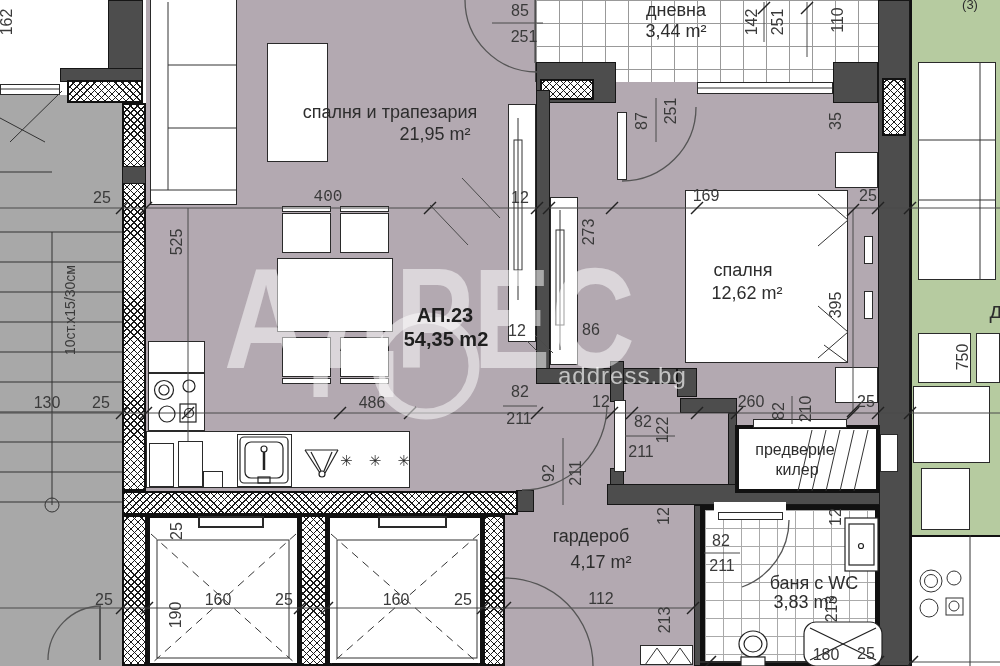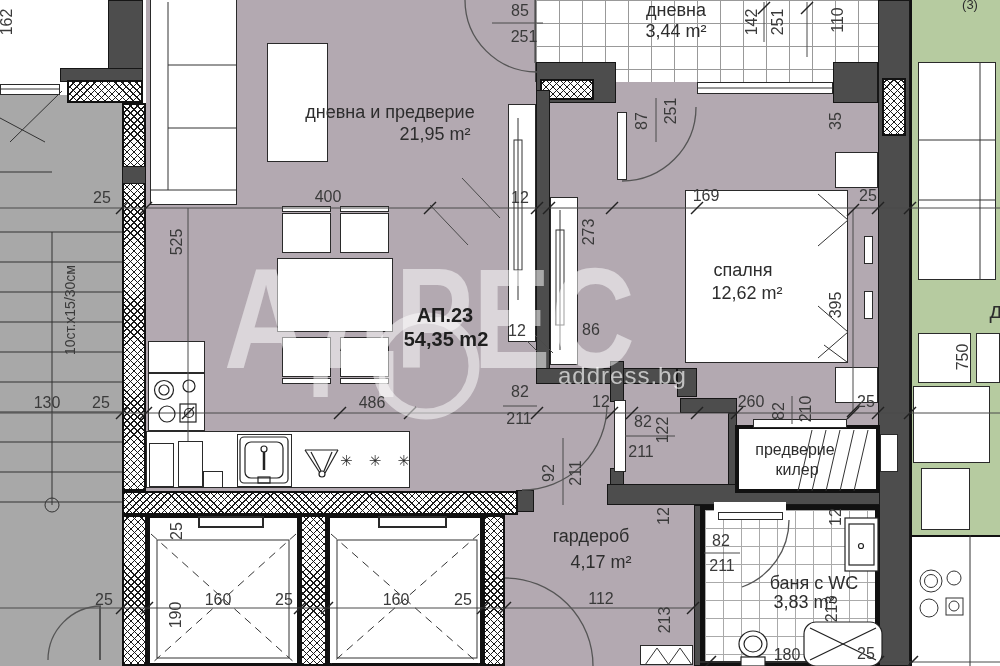--- a/index.html
+++ b/index.html
@@ -303,42 +303,42 @@
   </svg>
 
   <div id="watermark">
     <svg class="a" style="left:368px;top:308px" width="116" height="116">
       <circle cx="58" cy="58" r="48" fill="none" stroke="rgba(255,255,255,.5)" stroke-width="11"></circle>
     </svg>
     <div id="wm-brand">АДРЕС</div>
     <div id="wm-site">address.bg</div>
   </div>
 
-  <div class="lbl" style="left:390px;top:112px">дневна и предверие</div>
+  <div class="lbl" style="left:390px;top:112px">спалня и трапезария</div>
   <div class="lbl" style="left:435px;top:134px">21,95 m²</div>
   <div class="lbl" style="left:676px;top:10px">дневна</div>
   <div class="lbl" style="left:676px;top:31px">3,44 m²</div>
   <div class="lbl" style="left:743px;top:270px">спалня</div>
   <div class="lbl" style="left:747px;top:293px">12,62 m²</div>
   <div class="lbl" style="left:591px;top:536px">гардероб</div>
   <div class="lbl" style="left:601px;top:562px">4,17 m²</div>
   <div class="lbl" style="left:814px;top:583px">баня с WC</div>
   <div class="lbl" style="left:804px;top:602px">3,83 m²</div>
   <div class="lbl small" style="left:795px;top:450px">предверие</div>
   <div class="lbl small" style="left:797px;top:470px">килер</div>
   <div class="lbl apt" style="left:445px;top:315px">АП.23</div>
   <div class="lbl apt" style="left:446px;top:339px">54,35 m2</div>
   <div class="lbl" style="left:378px;top:461px;font-size:15px;letter-spacing:6px">✳ ✳ ✳</div>
   <div class="lbl" style="left:996px;top:311px;font-size:22px">д</div>
   <div class="lbl" style="left:970px;top:4px;font-size:13px">(3)</div>
 
   <div id="dims">
       <span class="dim" style="left: 7px; top: 22px; transform: translate(-50%, -50%) rotate(-90deg);">162</span>
       <span class="dim" style="left: 102px; top: 198px; transform: translate(-50%, -50%) rotate(0deg);">25</span>
-      <span class="dim" style="left: 328px; top: 197px; transform: translate(-50%, -50%) rotate(0deg);">400</span>
+      <span class="dim" style="left: 328px; top: 197px; transform: translate(-50%, -50%) rotate(0deg); font-family: Liberation Mono, monospace;">400</span>
       <span class="dim" style="left: 520px; top: 11px; transform: translate(-50%, -50%) rotate(0deg);">85</span>
       <span class="dim" style="left: 524px; top: 37px; transform: translate(-50%, -50%) rotate(0deg);">251</span>
       <span class="dim" style="left: 752px; top: 22px; transform: translate(-50%, -50%) rotate(-90deg);">142</span>
       <span class="dim" style="left: 778px; top: 22px; transform: translate(-50%, -50%) rotate(-90deg);">251</span>
       <span class="dim" style="left: 838px; top: 20px; transform: translate(-50%, -50%) rotate(-90deg);">110</span>
       <span class="dim" style="left: 520px; top: 198px; transform: translate(-50%, -50%) rotate(0deg);">12</span>
       <span class="dim" style="left: 706px; top: 196px; transform: translate(-50%, -50%) rotate(0deg);">169</span>
       <span class="dim" style="left: 868px; top: 196px; transform: translate(-50%, -50%) rotate(0deg);">25</span>
       <span class="dim" style="left: 642px; top: 121px; transform: translate(-50%, -50%) rotate(-90deg);">87</span>
       <span class="dim" style="left: 671px; top: 111px; transform: translate(-50%, -50%) rotate(-90deg);">251</span>
@@ -371,17 +371,17 @@
       <span class="dim" style="left: 177px; top: 531px; transform: translate(-50%, -50%) rotate(-90deg);">25</span>
       <span class="dim" style="left: 176px; top: 615px; transform: translate(-50%, -50%) rotate(-90deg);">190</span>
       <span class="dim" style="left: 218px; top: 600px; transform: translate(-50%, -50%) rotate(0deg);">160</span>
       <span class="dim" style="left: 284px; top: 600px; transform: translate(-50%, -50%) rotate(0deg);">25</span>
       <span class="dim" style="left: 396px; top: 600px; transform: translate(-50%, -50%) rotate(0deg);">160</span>
       <span class="dim" style="left: 463px; top: 600px; transform: translate(-50%, -50%) rotate(0deg);">25</span>
       <span class="dim" style="left: 104px; top: 600px; transform: translate(-50%, -50%) rotate(0deg);">25</span>
       <span class="dim" style="left: 601px; top: 599px; transform: translate(-50%, -50%) rotate(0deg);">112</span>
       <span class="dim" style="left: 665px; top: 620px; transform: translate(-50%, -50%) rotate(-90deg);">213</span>
       <span class="dim" style="left: 832px; top: 609px; transform: translate(-50%, -50%) rotate(-90deg);">213</span>
-      <span class="dim" style="left: 787px; top: 655px; transform: translate(-50%, -50%) rotate(0deg);">180</span>
+      <span class="dim" style="left: 826px; top: 655px; transform: translate(-50%, -50%) rotate(0deg);">180</span>
       <span class="dim" style="left: 866px; top: 654px; transform: translate(-50%, -50%) rotate(0deg);">25</span>
       <span class="dim" style="left: 963px; top: 357px; transform: translate(-50%, -50%) rotate(-90deg);">750</span>
     </div>
 </div>
 
 </body></html>

